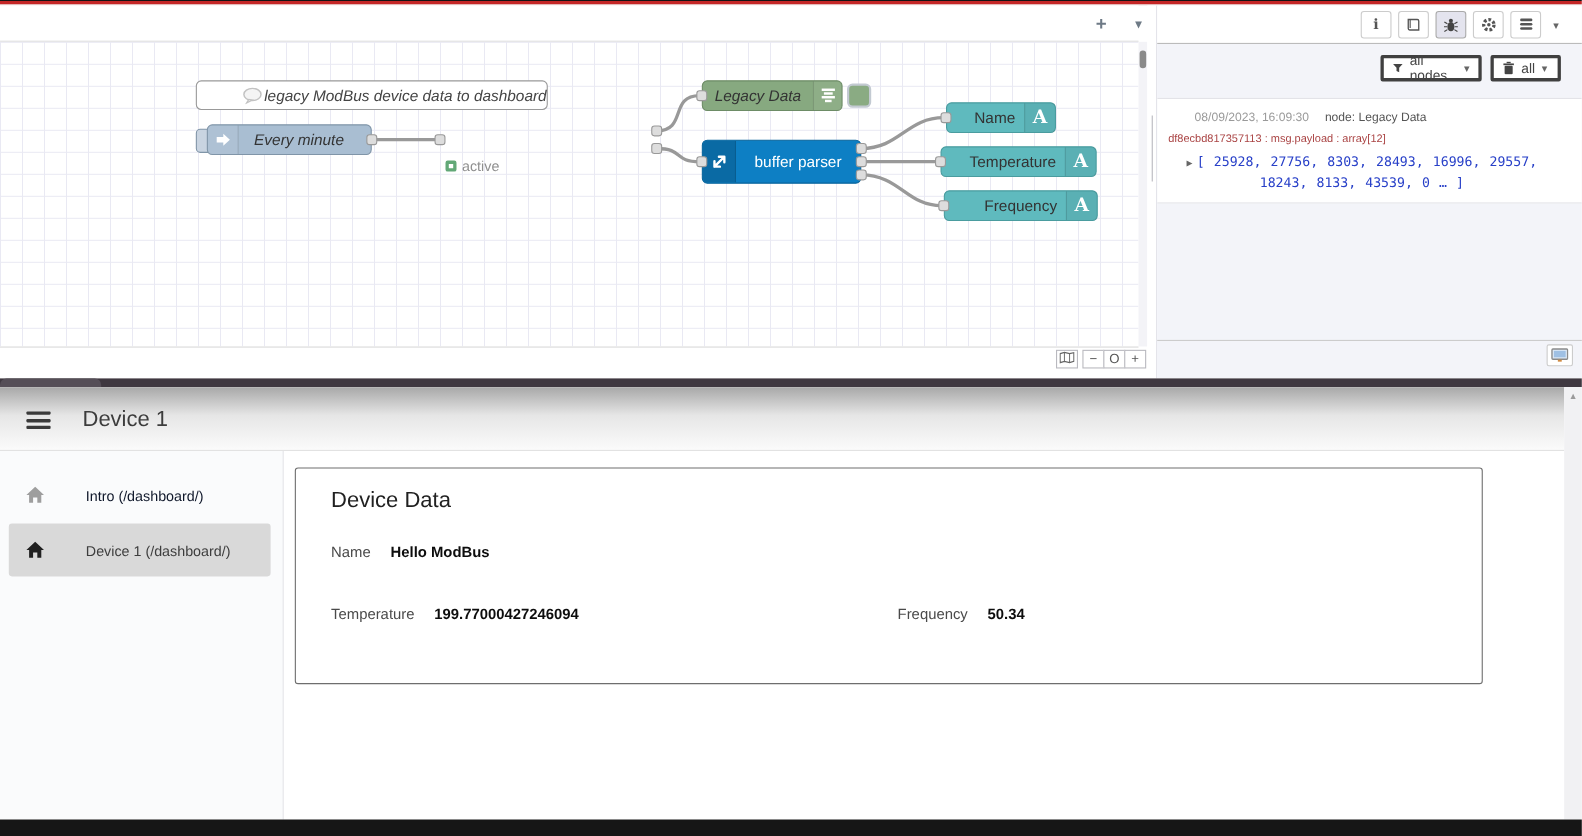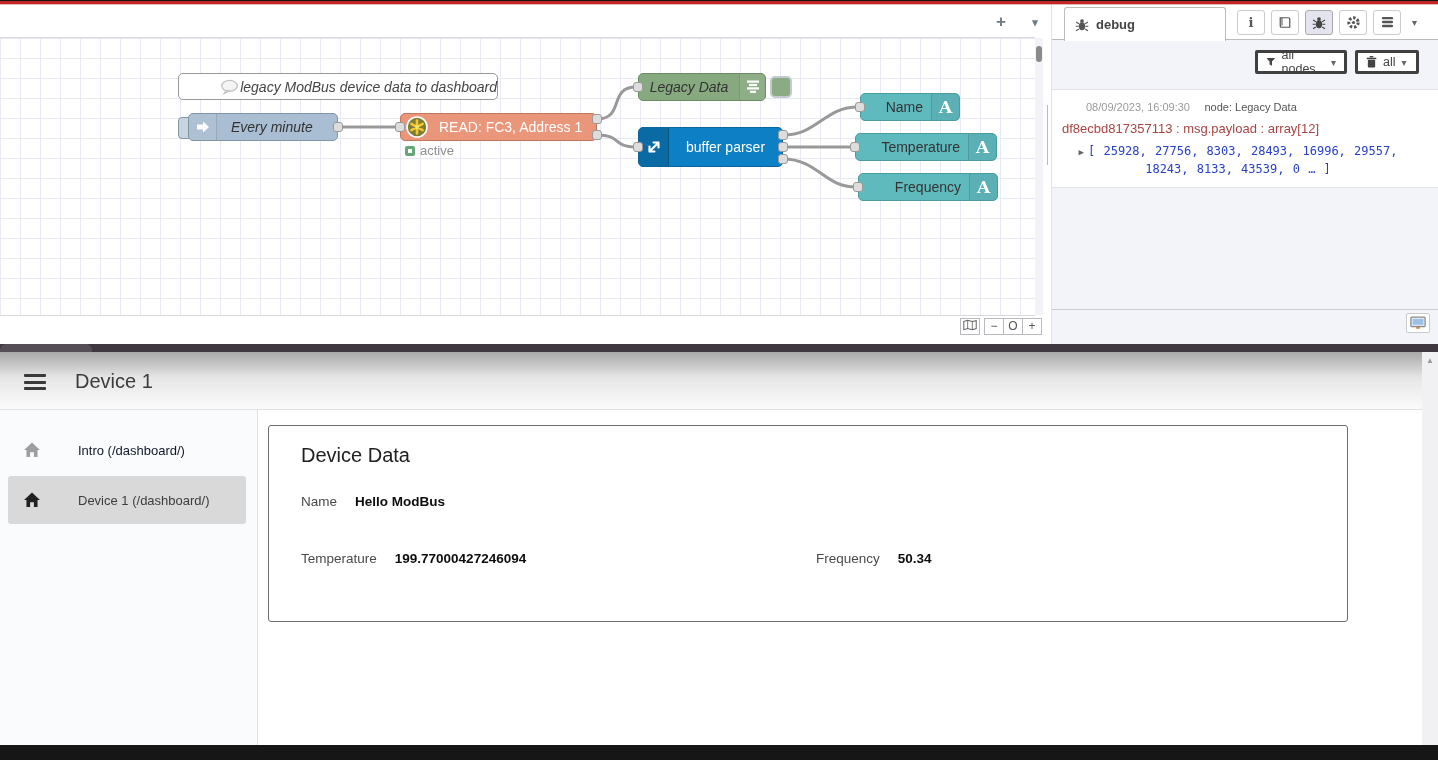--- a/index.html
+++ b/index.html
@@ -72,21 +72,21 @@
 
   #sb-filterbar { left:0; top:41px; width:386px; height:30px; }
   .filter-btn { position:absolute; top:4px; height:24px; background:#fff; border:3px solid #404040; border-radius:2px;
                 display:flex; align-items:center; gap:6px; padding:0 8px; font-size:12.5px; color:#444; cursor:pointer; }
 
   #sb-messages { left:0; top:78px; width:386px; height:223px; overflow:hidden; }
   #msg-card { position:absolute; left:0; top:6px; width:386px; background:#fff;
               border-top:1px solid #e3e3e8; border-bottom:1px solid #e3e3e8; padding:7px 10px 9px 10px; }
   .msg-meta  { font-size:11px; color:#9a9a9a;padding-left:24px; }
   .msg-node  { font-size:11px; color:#555; margin-left:10px; }
-  .msg-path  { font-size:13px; color:#aa4444; margin-top:6px; }
+  .msg-path  { font-size:10px; color:#aa4444; margin-top:6px; }
   .msg-payload-row { margin-top:7px; width:352px; font-family:"DejaVu Sans Mono", monospace;
                      font-size:12px; line-height:17px; color:#2840c8; word-spacing:1px;text-align:center; }
   .msg-expander { color:#666; font-size:9px; margin-right:4px; cursor:pointer; }
 
   #sb-footer { left:0; top:304px; width:386px; height:27px; background:#f3f4f9; border-top:1px solid #ccc; }
   #popout-btn { position:absolute; right:8px; top:3px; width:24px; height:20px; background:#fff;
                 border:1px solid #ccc; border-radius:2px; display:flex; align-items:center; justify-content:center;
                 cursor:pointer; }
 
   
@@ -163,32 +163,20 @@
     <div id="n-inject" class="node" style="left:188px; top:75px; width:150px;">
       <span class="icon-region" style="width:28px; border-right:1px solid rgba(0,0,0,.12); background:rgba(255,255,255,.06);">
         <svg width="14" height="14" viewBox="0 0 14 14">
           <path d="M1 4.5 h6 v-3 l6 5.5 -6 5.5 v-3 h-6 z" fill="#fff"></path>
         </svg>
       </span>
       <span class="nlabel" style="font-style:italic; margin-left:14px;">Every minute</span>
     </div>
     <div class="port" style="left:333px; top:84px;"></div>
 
-    <div id="n-modbus" class="node" style="left:400px; top:75px; width:197px;">
-      <span class="icon-region" style="width:32px;">
-        <svg width="22" height="22" viewBox="0 0 22 22">
-          <circle cx="11" cy="11" r="10" fill="#7d7d33" stroke="#fff" stroke-width="1.6"></circle>
-          <g stroke="#f2c832" stroke-width="2.6" stroke-linecap="round">
-            <path d="M11 4.5 V17.5 M5.4 7.8 L16.6 14.2 M5.4 14.2 L16.6 7.8"></path>
-          </g>
-          <circle cx="11" cy="11" r="2" fill="#f7df6a"></circle>
-        </svg>
-      </span>
-      <span class="nlabel" style="color:#fff; margin-left:6px;">READ: FC3, Address 1</span>
-    </div>
     <div class="port" style="left:395px; top:84px;"></div>
     <div class="port" style="left:592px; top:76px;"></div>
     <div class="port" style="left:592px; top:92px;"></div>
     <div class="status-row" style="left:405px; top:105px;">
       <span class="status-dot"></span>
       <span class="status-txt">active</span>
     </div>
 
     <div id="n-debug-toggle" class="abs" style="left:770px; top:38px;"></div>
     <div id="n-debug" class="node" style="left:638px; top:35px; width:128px;">
@@ -256,30 +244,20 @@
     <div class="zbtn" style="left:1022px;">+</div>
   </div>
 
   <div id="sep" class="abs">
     <div id="sep-grip" class="abs"></div>
   </div>
 
   <div id="sb" class="abs">
 
     <div id="sb-tabbar" class="abs">
-      <div id="sb-tab">
-        <svg width="14" height="14" viewBox="0 0 16 16">
-          <ellipse cx="8" cy="9.5" rx="3.6" ry="4.6" fill="#555"></ellipse>
-          <circle cx="8" cy="3.4" r="2.1" fill="#555"></circle>
-          <g stroke="#555" stroke-width="1.2">
-            <path d="M4.4 6.5 L1.2 4.5 M4.2 9.5 H0.8 M4.4 12.5 L1.2 14.5 M11.6 6.5 L14.8 4.5 M11.8 9.5 H15.2 M11.6 12.5 L14.8 14.5"></path>
-          </g>
-        </svg>
-        <span>debug</span>
-      </div>
 
       <div class="sb-toolbtn" style="left:185px;">
         <span style="font-family:'DejaVu Serif',serif; font-weight:bold; font-size:13px;">i</span>
       </div>
       <div class="sb-toolbtn" style="left:219px;">
         <svg width="14" height="13" viewBox="0 0 16 15">
           <path d="M2.5 2 H12 a1.5 1.5 0 0 1 1.5 1.5 V13 H4 a1.5 1.5 0 0 1 -1.5 -1.5 Z" fill="none" stroke="#555" stroke-width="1.4"></path>
           <path d="M4.5 2 V11" stroke="#555" stroke-width="1.2"></path>
         </svg>
       </div>

